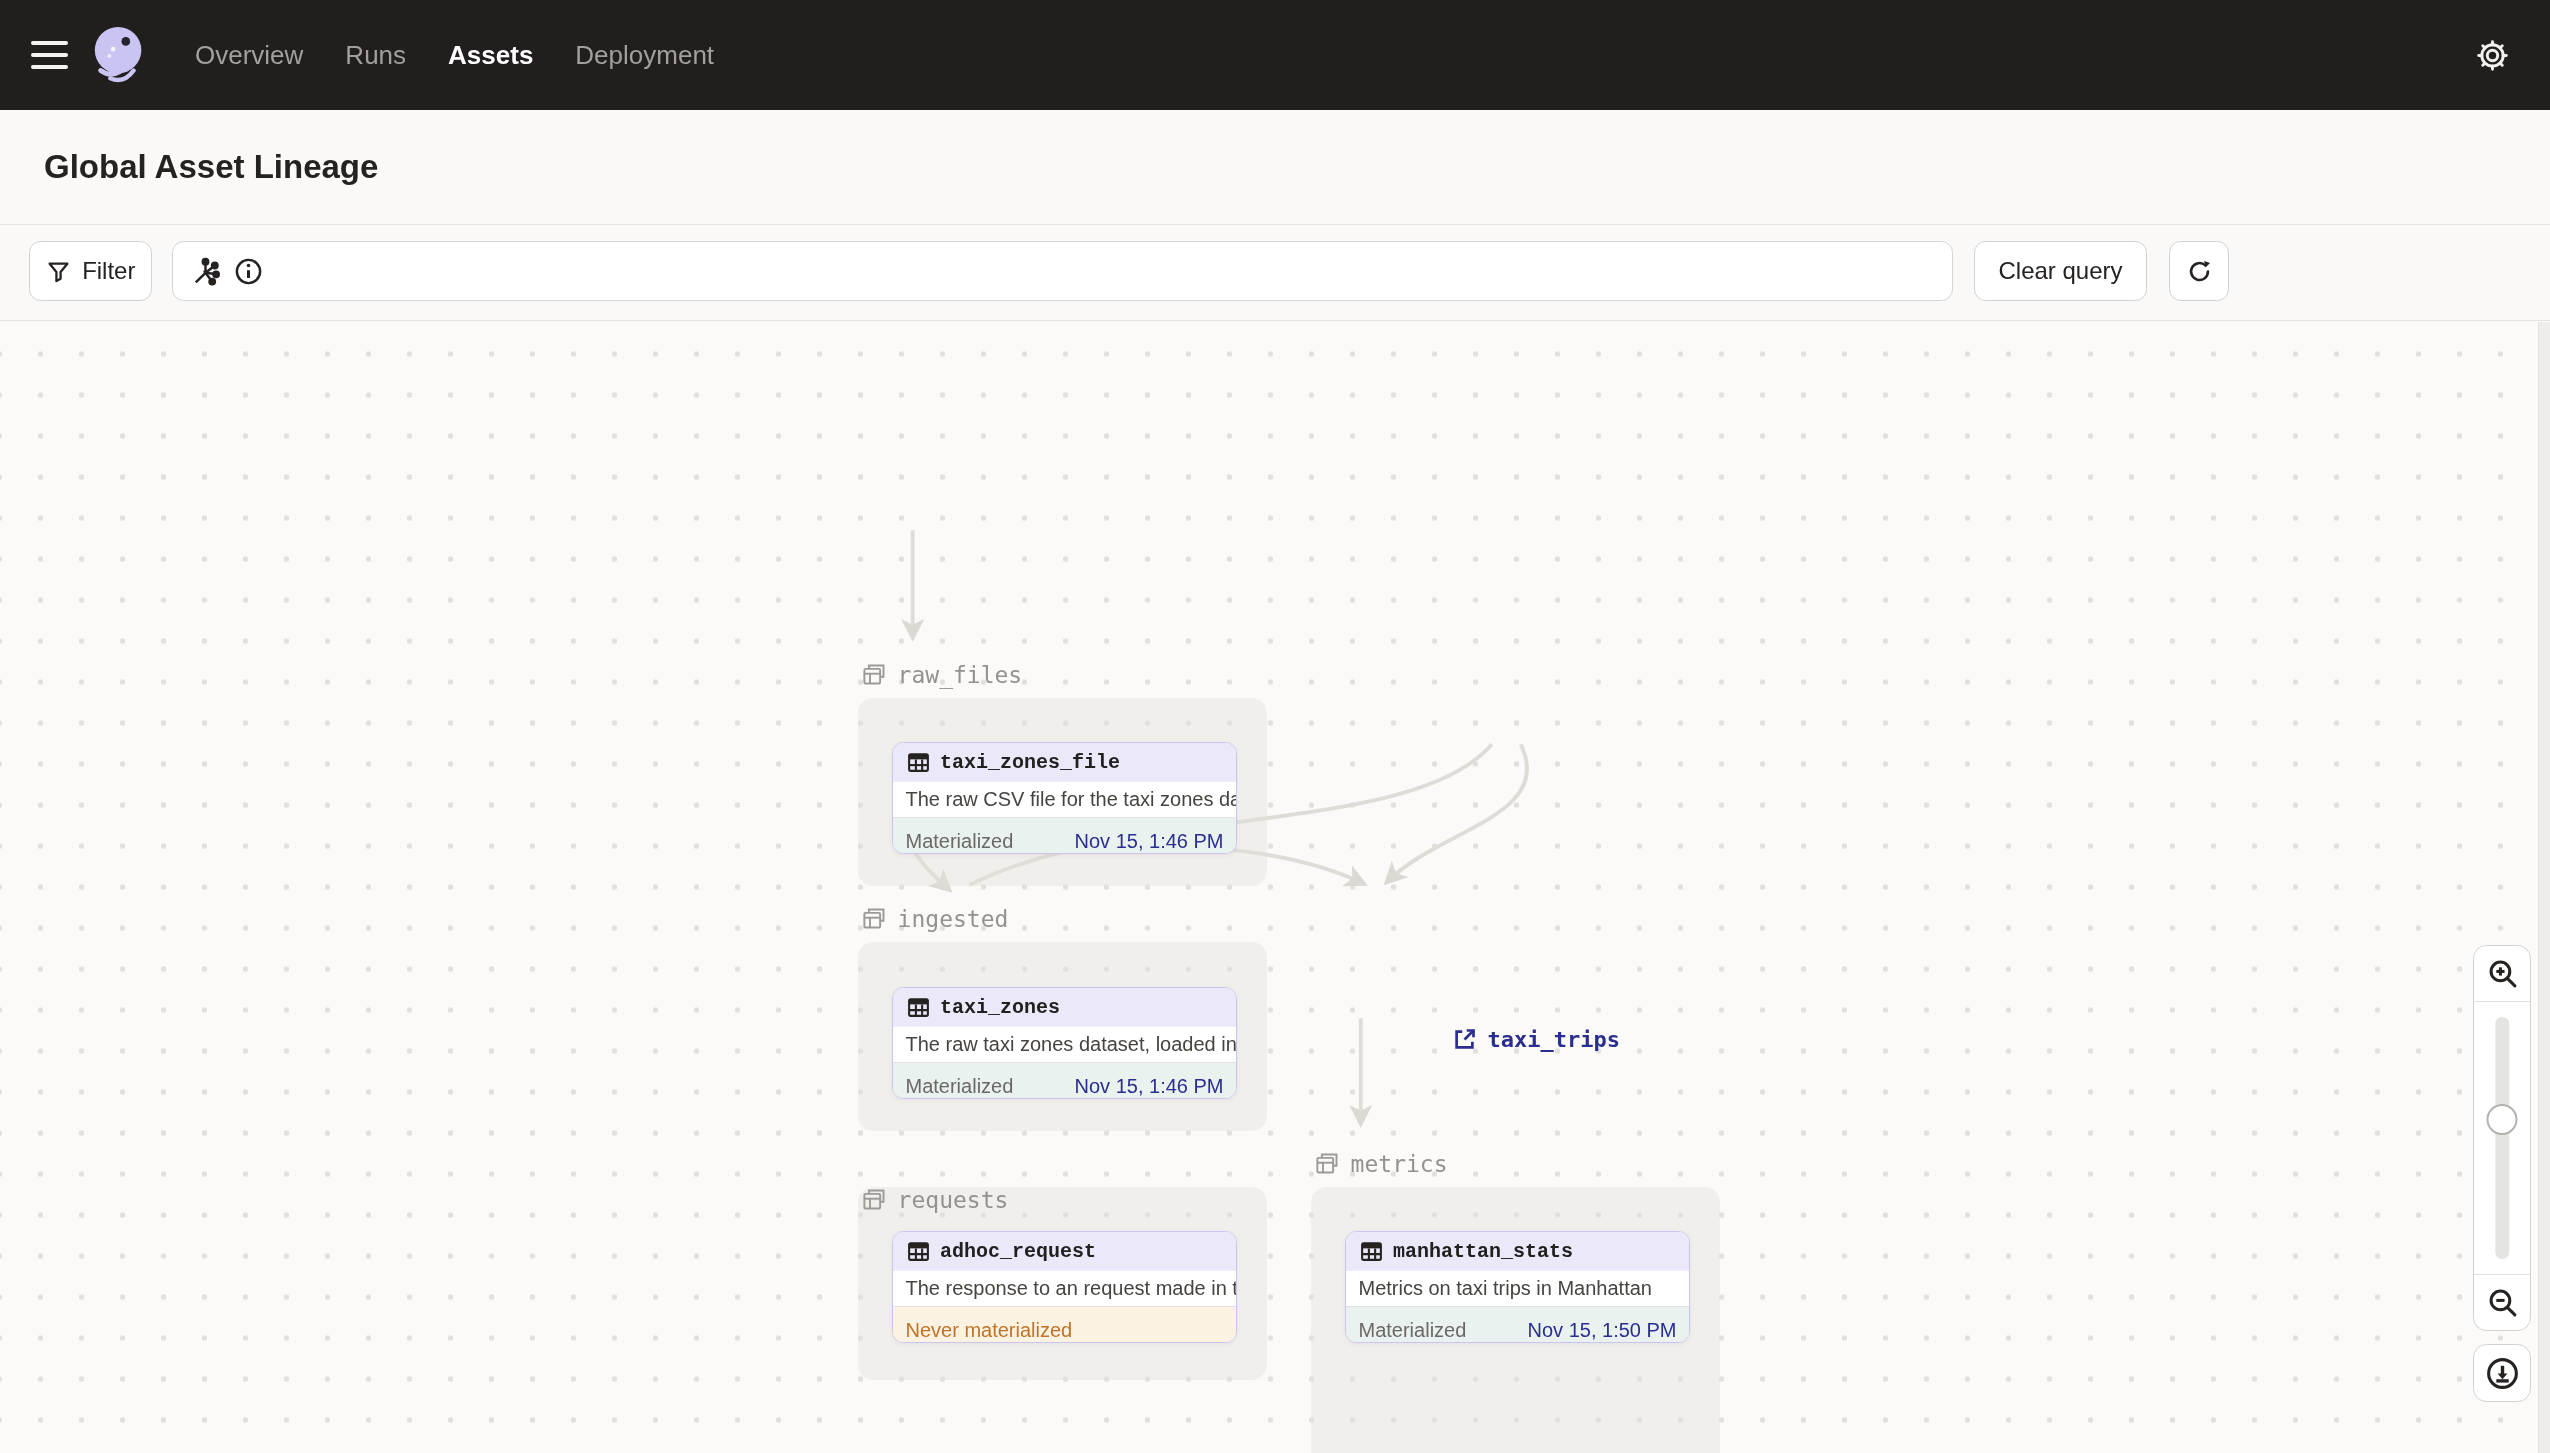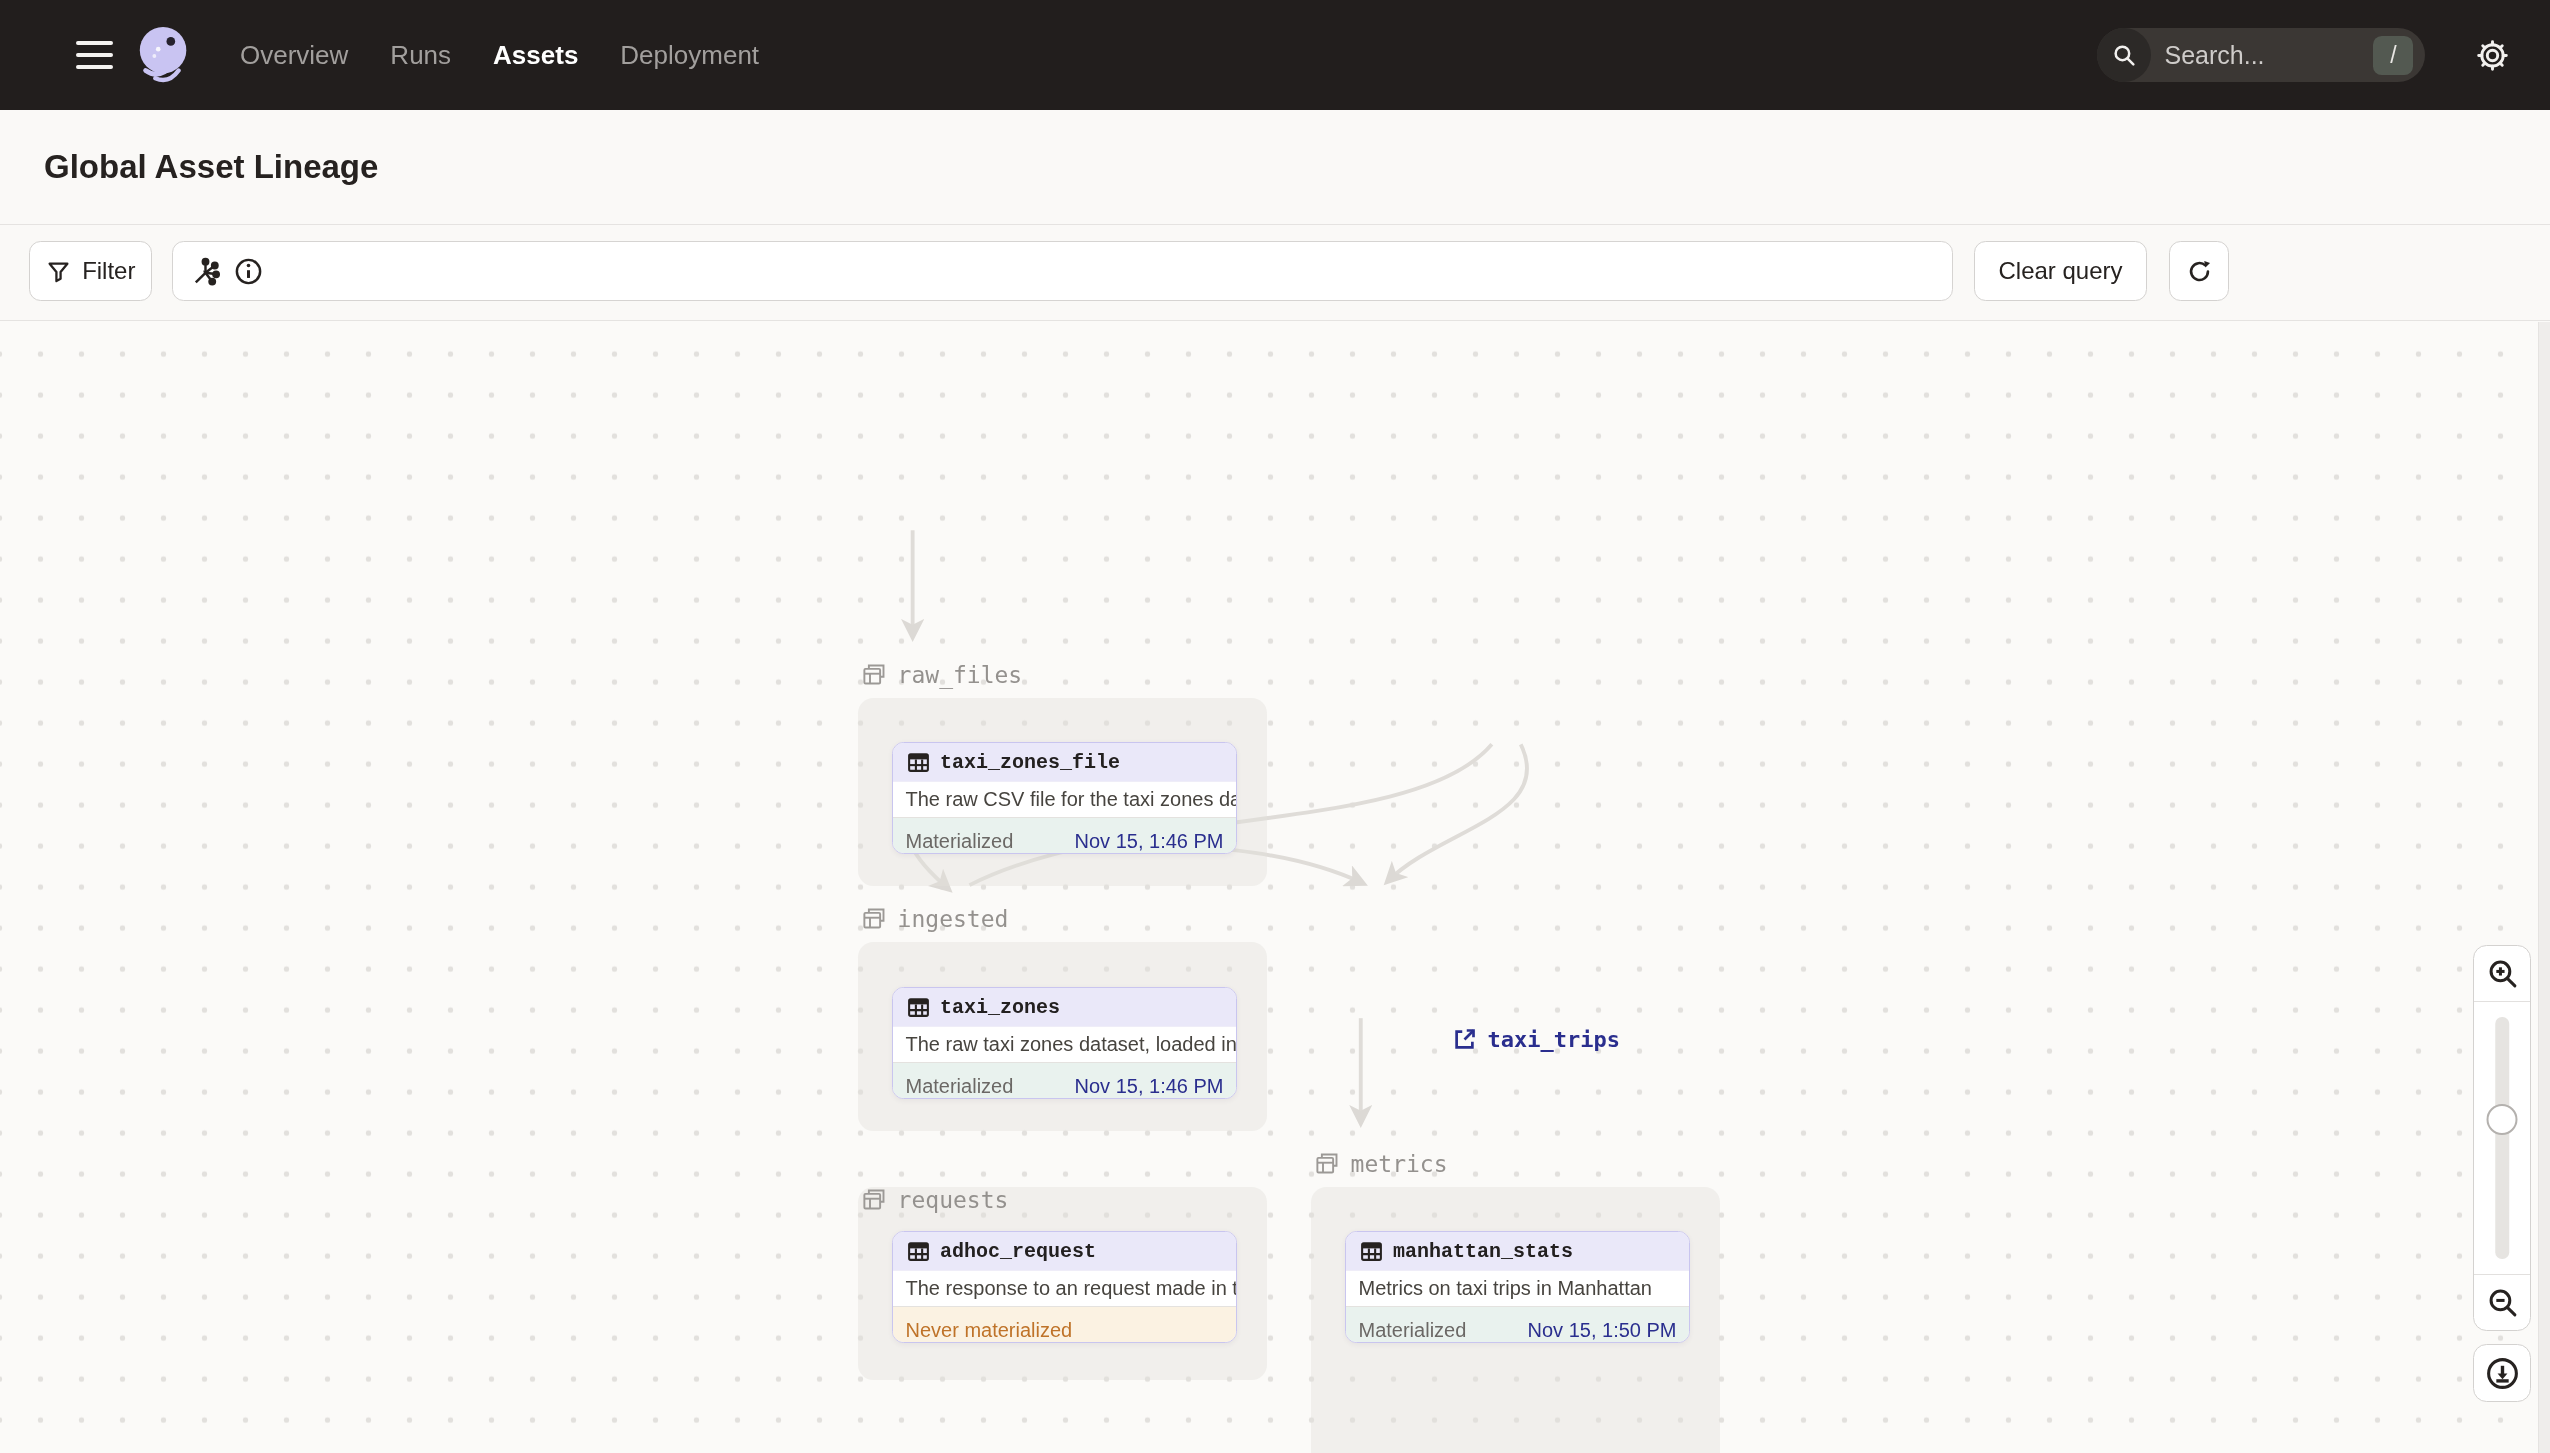--- a/index.html
+++ b/index.html
@@ -1,19 +1,19 @@
 <!DOCTYPE html>
 <html><head>
 <meta charset="utf-8">
 <style>
   * { margin:0; padding:0; box-sizing:border-box; }
   html,body { width:2550px; height:1453px; font-family:"Liberation Sans", sans-serif; background:#fbfaf8; overflow:hidden; }
 
   
-  .nav { position:absolute; left:0; top:0; width:2550px; height:110px; background:#221e1d; display:flex; align-items:center;padding-left:45px; }
+  .nav { position:absolute; left:0; top:0; width:2550px; height:110px; background:#221e1d; display:flex; align-items:center; }
   .hamburger { width:37px; height:29px; margin-left:31px; display:flex; flex-direction:column; justify-content:space-between; cursor:pointer; }
   .hamburger span { display:block; height:4.8px; border-radius:1.9px; background:#f5f3f1; }
   .logo { width:62px; height:62px; margin-left:21px; }
   .nav-items { display:flex; gap:42px; margin-left:44px; }
   .nav-item { font-size:26px; color:#a29f9d; cursor:pointer; }
   .nav-item.active { color:#ffffff; font-weight:700; }
   .nav-right { margin-left:auto; display:flex; align-items:center; margin-right:37px; }
   .search-pill { width:328px; height:54px; border-radius:27px; background:#3b3734; display:flex; align-items:center; }
   .search-circle { width:54px; height:54px; border-radius:50%; background:#2c2927; display:flex; align-items:center; justify-content:center; }
   .search-text { font-size:25px; color:#cfccca; margin-left:13.5px; flex:1; }
@@ -85,30 +85,20 @@
     <path d="M12 48 q14 10 28 -6" fill="none" stroke="#c9c4f2" stroke-width="5" stroke-linecap="round"></path>
     <path d="M22 56 q14 6 24 -8" fill="none" stroke="#c9c4f2" stroke-width="4.5" stroke-linecap="round"></path>
   </svg>
   <div class="nav-items">
     <span class="nav-item">Overview</span>
     <span class="nav-item">Runs</span>
     <span class="nav-item active">Assets</span>
     <span class="nav-item">Deployment</span>
   </div>
   <div class="nav-right">
-    <div class="search-pill">
-      <div class="search-circle">
-        <svg width="25" height="25" viewBox="0 0 24 24">
-            <circle cx="10" cy="10" r="6.5" fill="none" stroke="#f2f0ee" stroke-width="2.4"></circle>
-            <line x1="15" y1="15" x2="20.5" y2="20.5" stroke="#f2f0ee" stroke-width="2.4" stroke-linecap="round"></line>
-          </svg>
-      </div>
-      <span class="search-text">Search...</span>
-      <span class="slash-badge">/</span>
-    </div>
     <div class="gear-btn">
       <svg width="39" height="39" viewBox="0 0 24 24" fill="none" stroke="#f2f0ee" stroke-width="1.8">
         <circle cx="12" cy="12" r="3.2"></circle>
         <path d="M12 3.5 v2 M12 18.5 v2 M3.5 12 h2 M18.5 12 h2 M6 6 l1.4 1.4 M16.6 16.6 L18 18 M18 6 l-1.4 1.4 M7.4 16.6 L6 18" stroke-linecap="round"></path>
         <circle cx="12" cy="12" r="6.6"></circle>
       </svg>
     </div>
   </div>
 </div>
 

